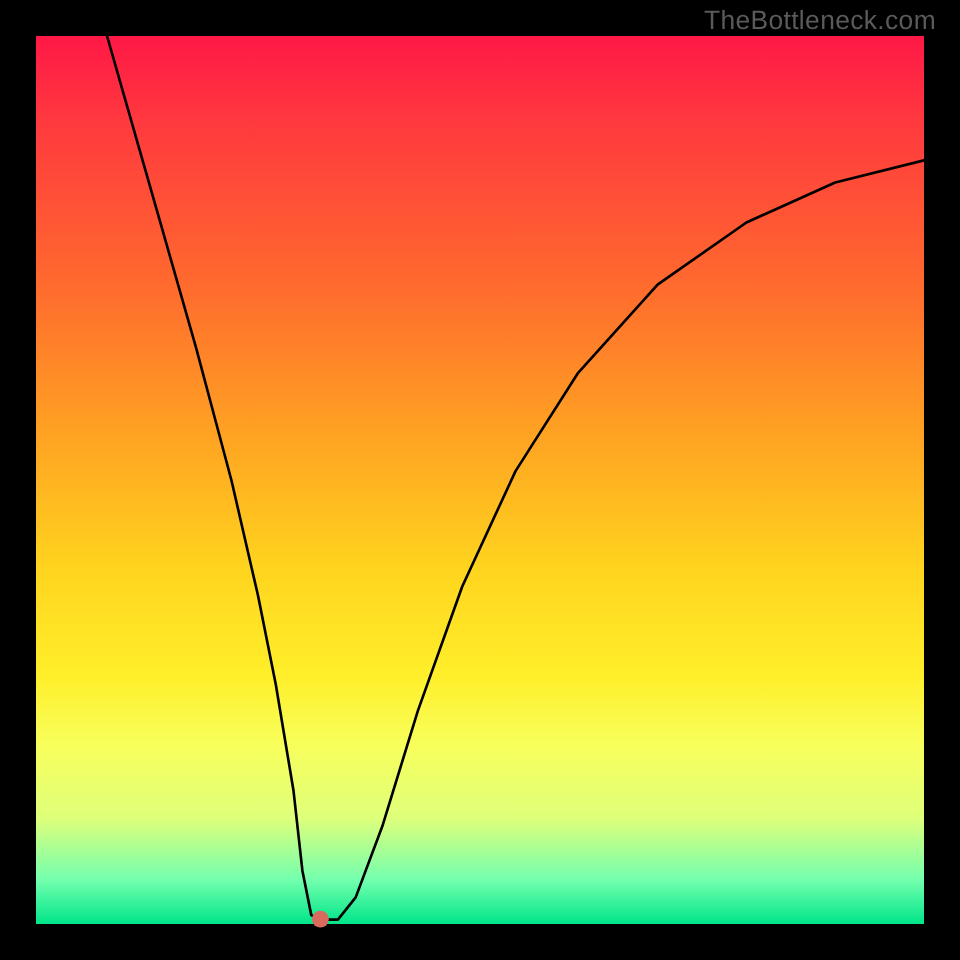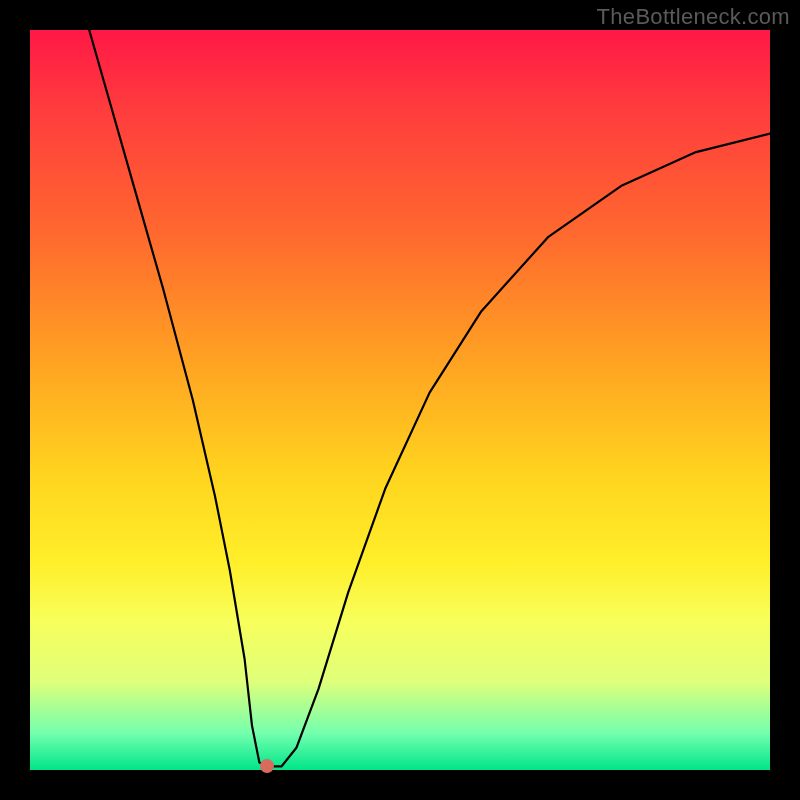--- a/index.html
+++ b/index.html
@@ -13,21 +13,21 @@
   }
   .frame {
     position: relative;
     width: 800px;
     height: 800px;
     background: #000;
   }
   .watermark {
     position: absolute;
     top: 4px;
-    right: 10px;
+    right: 20px;
     color: #5a5a5a;
     font-size: 22px;
     font-weight: 500;
     letter-spacing: 0.3px;
     user-select: none;
   }
   .plot-area {
     position: absolute;
     left: 30px;
     top: 30px;

